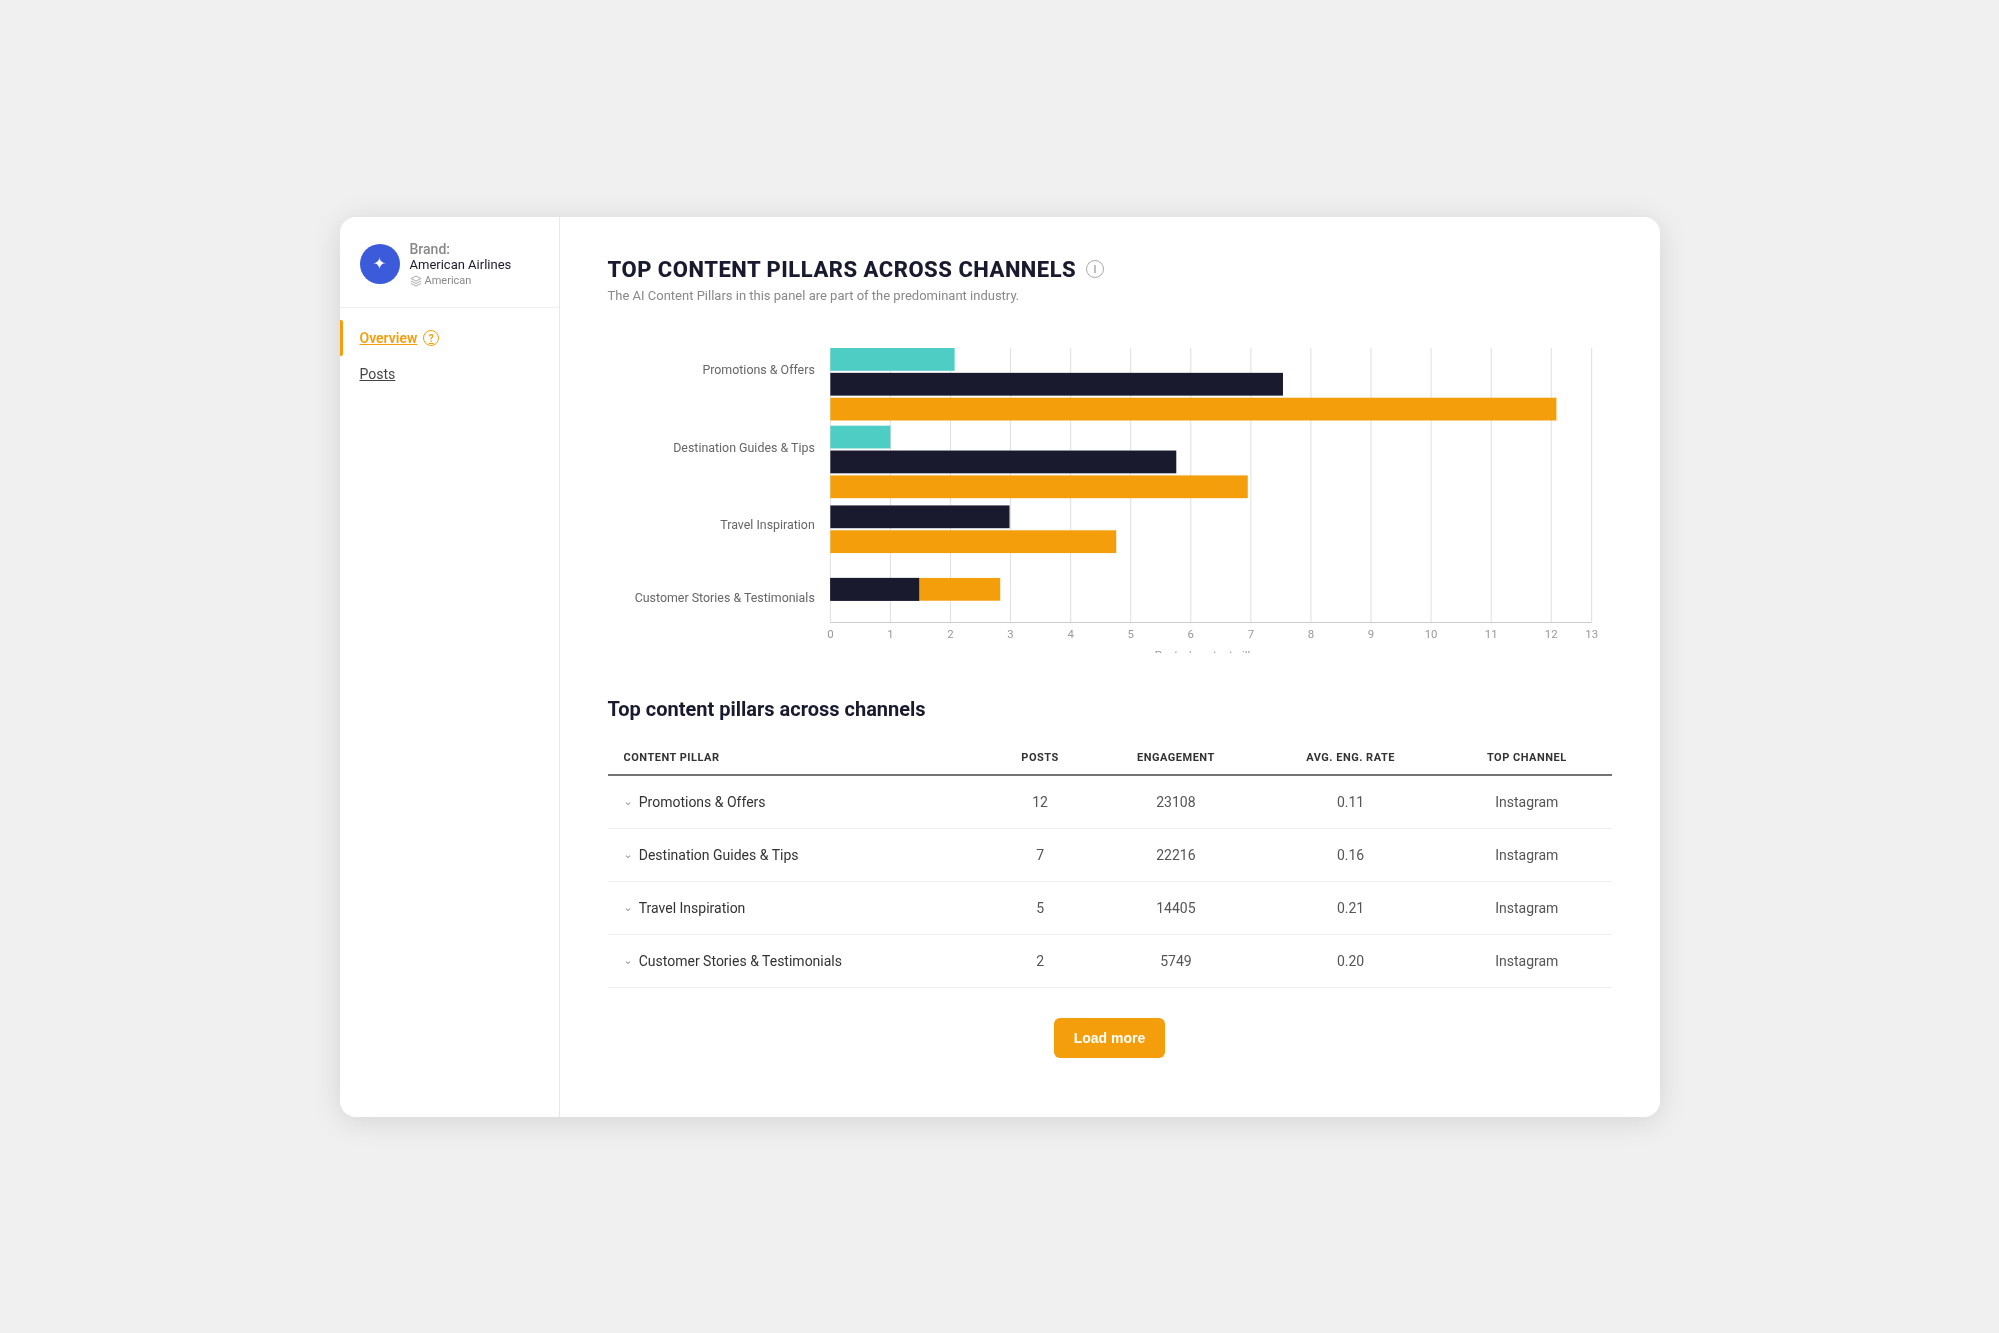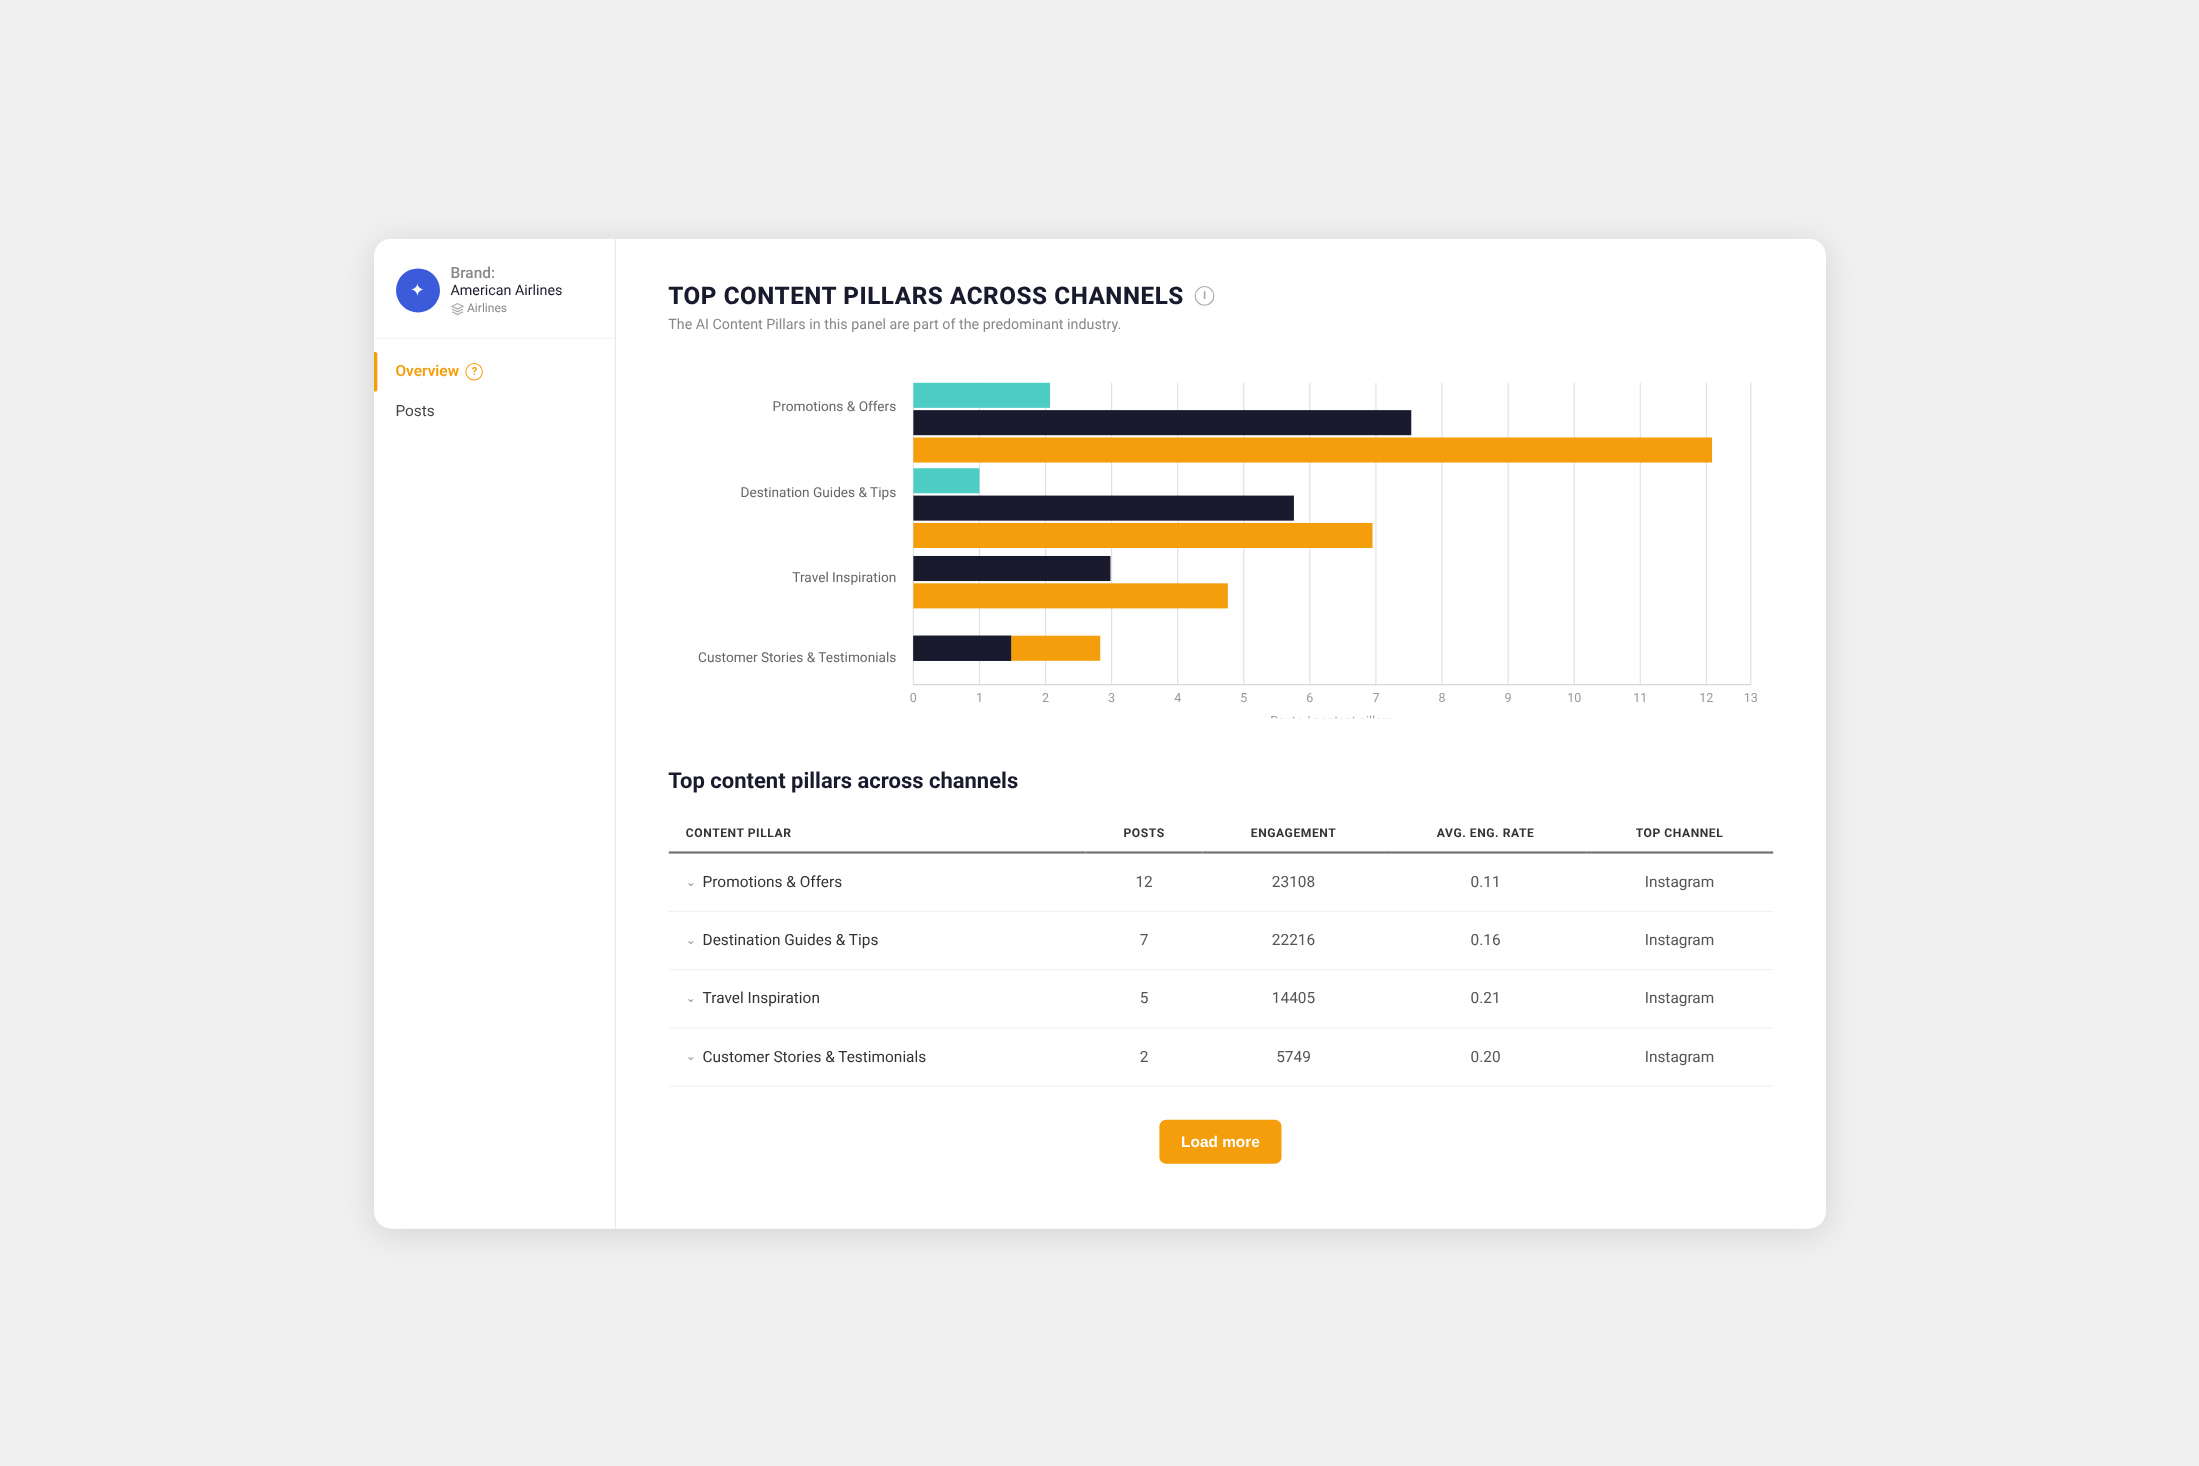--- a/index.html
+++ b/index.html
@@ -79,20 +79,21 @@
       padding: 0;
     }
     .nav-item {
       display: flex;
       padding: 10px 20px;
       font-size: 14px;
       color: #444;
       cursor: pointer;
       position: relative;
       gap: 6px;
+      text-decoration: underline;
     }
     .nav-item.active {
       color: #f59e0b;
       font-weight: 600;
     }
     .nav-item.active::before {
       content: '';
       position: absolute;
       left: 0;
       top: 0;
@@ -246,21 +247,21 @@
       <div class="brand-icon">✦</div>
       <div class="brand-info">
         <span class="brand-label">Brand:</span>
         <span class="brand-name">American Airlines</span>
         <span class="brand-sub">
           <svg width="12" height="12" viewBox="0 0 24 24" fill="none" stroke="#aaa" stroke-width="2">
               <polygon points="12 2 2 7 12 12 22 7 12 2"></polygon>
               <polyline points="2 17 12 22 22 17"></polyline>
               <polyline points="2 12 12 17 22 12"></polyline>
             </svg>
-          <span>Airlines</span>
+          <span>American</span>
         </span>
       </div>
     </div>
     <div class="sidebar-divider"></div>
     <nav class="sidebar-nav">
       <div class="nav-item active">
         <span>Overview</span>
         <span class="nav-help-icon">?</span>
       </div>
       <div class="nav-item">

